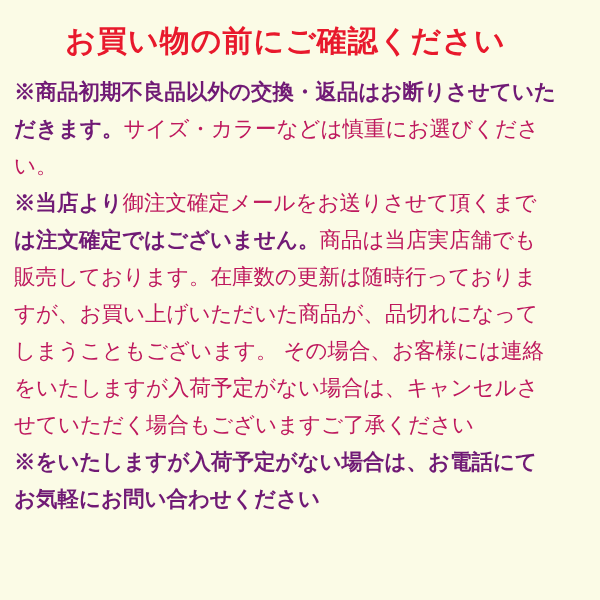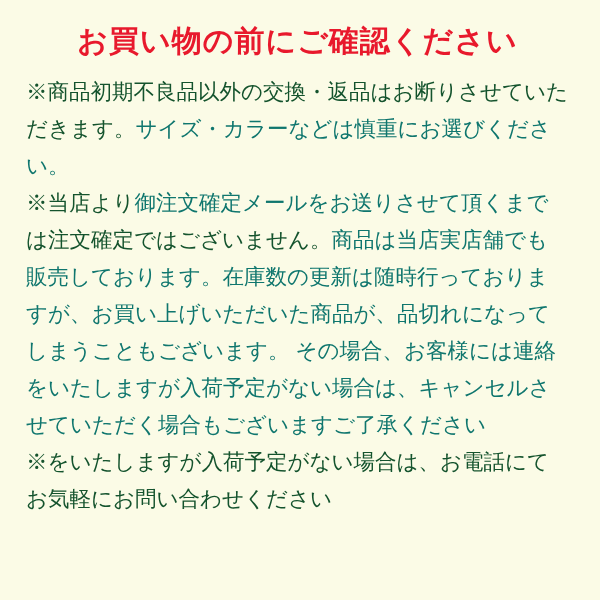--- a/index.html
+++ b/index.html
@@ -13,21 +13,20 @@
     font-family: "Liberation Sans", sans-serif;
     overflow: hidden;
   }
   .page {
     width: 571px;
     height: 600px;
     box-sizing: border-box;
     padding: 18px 14px 10px 14px;
     background: #fbfbe6;
     display: block;
-    margin-left: 12px;
   }
   .heading {
     color: #e8192c;
     font-weight: bold;
     font-size: 30px;
     line-height: 38px;
     text-align: center;
     letter-spacing: 1px;
     margin: 4px 0 14px 0;
     white-space: nowrap;
@@ -37,25 +36,25 @@
     line-height: 37px;
     color: #111111;
     text-align: left;
     letter-spacing: 0px;
   }
   .para {
     margin: 0;
     padding: 0;
   }
   .red {
-    color: #14532d;
-    font-weight: normal;
+    color: #701a75;
+    font-weight: bold;
   }
   .black {
-    color: #0f766e;
+    color: #be185d;
     font-weight: normal;
   }
 </style>
 </head>
 <body>
 
 <div class="page">
   <div class="heading">お買い物の前にご確認ください</div>
   <div class="body-block">
     <p class="para">

